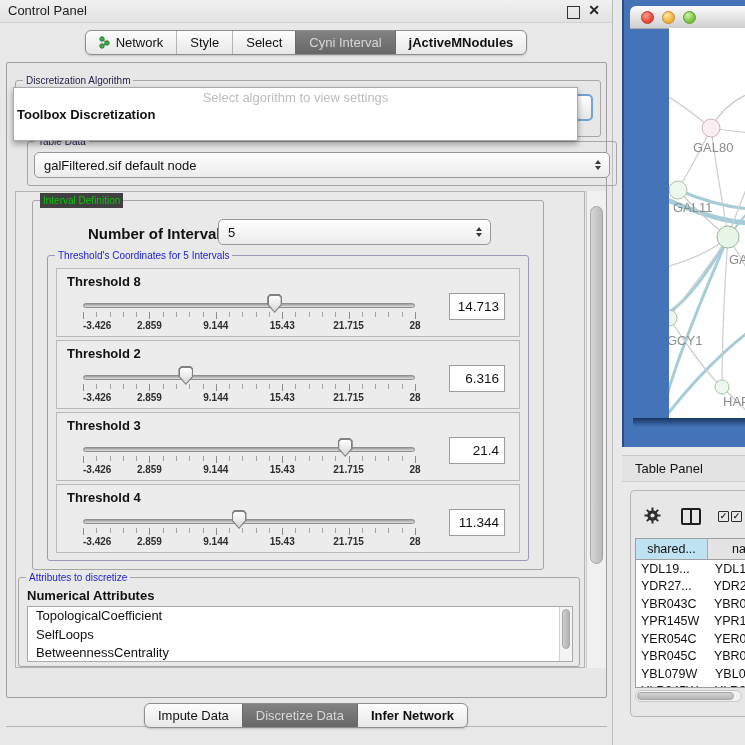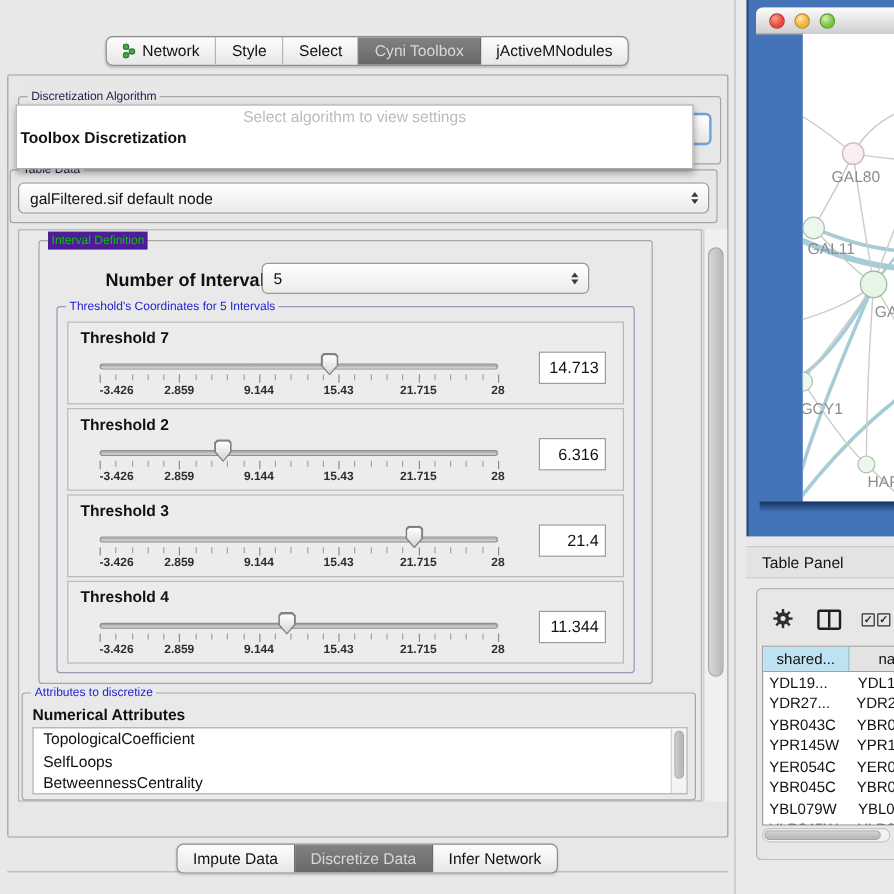--- a/index.html
+++ b/index.html
@@ -16,30 +16,30 @@
 
   
   .tab-row{position:absolute;left:0;width:100%;display:flex;justify-content:center;}
   #top-tab-row{top:30px;}
   #bottom-tab-row{top:703px;}
   .tab-group{display:flex;border:1px solid #8d8d8d;border-radius:6px;overflow:hidden;
              background:linear-gradient(#fdfdfd,#e7e7e7);box-shadow:0 1px 2px rgba(0,0,0,.18);}
   .tab{padding:4px 13px;font-size:13px;color:#111;display:flex;align-items:center;gap:5px;border-left:1px solid #b5b5b5;white-space:nowrap;}
   .tab:first-child{border-left:none;}
   .tab.sel{background:linear-gradient(#828282,#676767);color:#d8d8d8;border-left-color:#6a6a6a;}
-  .tab.sel + .tab{border-left-color:#6a6a6a;}
+  .tab.sel + .tab{border-left-color:#6a6a6a;font-weight:bold;}
 
   
   #cp-main{position:absolute;left:6px;top:62px;width:601px;height:636px;background:#e7e7e7;border:1px solid #9f9f9f;border-radius:2px;box-sizing:border-box;}
   #tabpane-bottom-line{position:absolute;left:6px;top:726px;width:601px;height:1px;background:#b5b5b5;}
 
   .tg{position:absolute;border:1px solid #a6a6a6;border-radius:3px;box-sizing:border-box;}
   .tg-t{position:absolute;top:-8px;left:7px;font-size:10px;line-height:15px;padding:0 3px;white-space:nowrap;}
   .t-navy{color:#1d1d46;background:#e7e7e7;}
-  .t-green{color:#0bc20b;background:#4c1d95;}
+  .t-green{color:#0bc20b;background:#404040;}
   .t-blue{color:#2323d2;background:#e9e9e9;}
 
   .combo{position:absolute;background:linear-gradient(#ffffff,#ebebeb);border:1px solid #989898;border-radius:5px;
          font-size:13px;color:#111;display:flex;align-items:center;padding:0 22px 0 9px;box-sizing:border-box;}
   .spin{position:absolute;right:8px;top:50%;transform:translateY(-50%);display:flex;flex-direction:column;gap:2px;}
   .tri-up{width:0;height:0;border-left:3.5px solid transparent;border-right:3.5px solid transparent;border-bottom:4.5px solid #3a3a3a;}
   .tri-down{width:0;height:0;border-left:3.5px solid transparent;border-right:3.5px solid transparent;border-top:4.5px solid #3a3a3a;}
 
   
   #algo-group{left:8px;top:17px;width:586px;height:57px;}
@@ -106,61 +106,66 @@
   #tp-hscroll{position:absolute;left:4px;top:199px;width:107px;height:12px;background:#f2f2f2;border:1px solid #c7c7c7;border-radius:6px;box-sizing:border-box;}
   #tp-hscroll-thumb{position:absolute;left:1px;top:1px;width:97px;height:8px;border-radius:4px;background:linear-gradient(#d3d3d3,#b5b5b5);border:1px solid #a5a5a5;box-sizing:border-box;}
 </style>
 </head>
 <body>
 
 <div id="stage">
 
   <div id="control-panel">
 
+    <div id="cp-titlebar">
+      <span id="cp-title">Control Panel</span>
+      <span id="float-btn" class="tb-btn"></span>
+      <span id="close-btn" class="tb-btn">✕</span>
+    </div>
 
     <div id="top-tab-row" class="tab-row">
       <div class="tab-group" id="top-tabs">
           <div class="tab">
             <svg width="12" height="13" viewBox="0 0 12 13">
               <line x1="3" y1="3" x2="8" y2="7" stroke="#5a5a5a" stroke-width="1"></line>
               <line x1="3" y1="10" x2="8" y2="7" stroke="#5a5a5a" stroke-width="1"></line>
               <circle cx="3" cy="3" r="2.2" fill="#3fae49" stroke="#2c7a33"></circle>
               <circle cx="8" cy="7" r="2.2" fill="#3fae49" stroke="#2c7a33"></circle>
               <circle cx="3" cy="10" r="2.2" fill="#3fae49" stroke="#2c7a33"></circle>
             </svg>
             <span>Network</span>
           </div>
           <div class="tab">
             <span>Style</span>
           </div>
           <div class="tab">
             <span>Select</span>
           </div>
           <div class="tab sel">
-            <span>Cyni Toolbox</span>
+            <span>Cyni Interval</span>
           </div>
           <div class="tab">
             <span>jActiveMNodules</span>
           </div>
         </div>
     </div>
 
     <div id="cp-main">
 
       <div id="algo-group" class="tg">
         <span class="tg-t t-navy">Discretization Algorithm</span>
       </div>
       <div id="combo-focus-frag"></div>
 
       <div id="algo-popup">
         <div id="popup-placeholder">Select algorithm to view settings</div>
         <div class="popup-item b" style="top:19px">Toolbox Discretization</div>
       </div>
 
-      <div class="tg" style="left:1px;top:78px;width:590px;height:45px;">
+      <div class="tg" style="left:20px;top:78px;width:590px;height:45px;">
         <span class="tg-t t-navy">Table Data</span>
         <div class="combo" style="left:6px;top:10px;width:576px;height:26px;">
           <span>galFiltered.sif default node</span>
           <span class="spin">
               <i class="tri-up"></i>
               <i class="tri-down"></i>
             </span>
         </div>
       </div>
 
@@ -174,21 +179,21 @@
             <span class="spin">
                 <i class="tri-up"></i>
                 <i class="tri-down"></i>
               </span>
           </div>
 
           <div id="thr-group" class="tg">
             <span class="tg-t t-blue">Threshold's Coordinates for 5 Intervals</span>
             <div id="thr-container">
                 <div class="thr" style="top: 12px;">
-    <span class="thr-label">Threshold 7</span>
+    <span class="thr-label">Threshold 8</span>
     <div class="track"></div>
     <div class="knob" style="left: 210.129px;">
                     <i class="ko"></i>
                     <i class="ki"></i>
                   </div>
     <div class="ticks">
                     <div class="tick" style="left: 0px; height: 7px;"></div>
                     <div class="tick" style="left: 13.28px; height: 4.5px; background: rgb(162, 162, 162);"></div>
                     <div class="tick" style="left: 26.56px; height: 4.5px; background: rgb(162, 162, 162);"></div>
                     <div class="tick" style="left: 39.84px; height: 4.5px; background: rgb(162, 162, 162);"></div>

